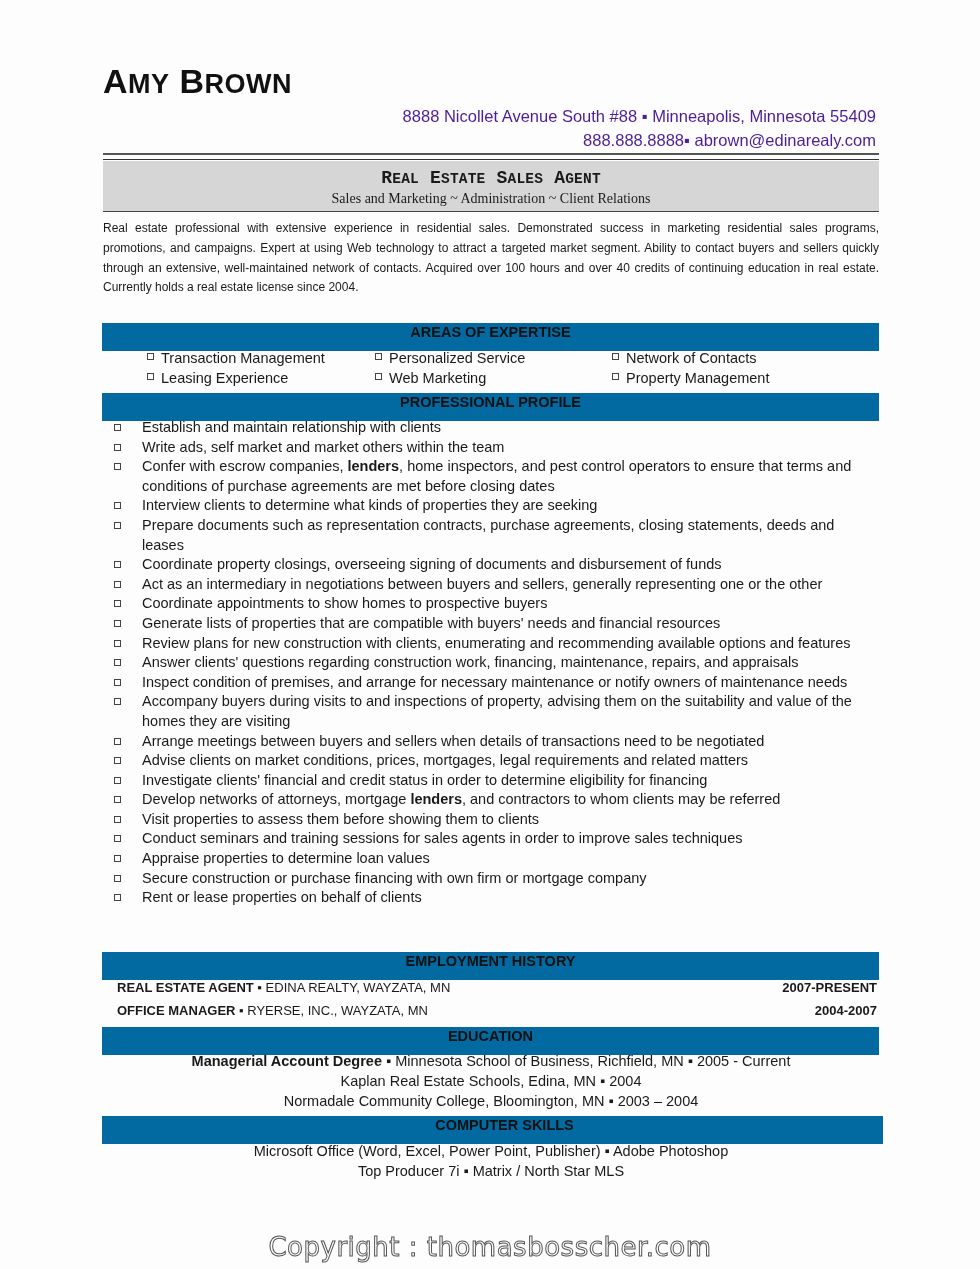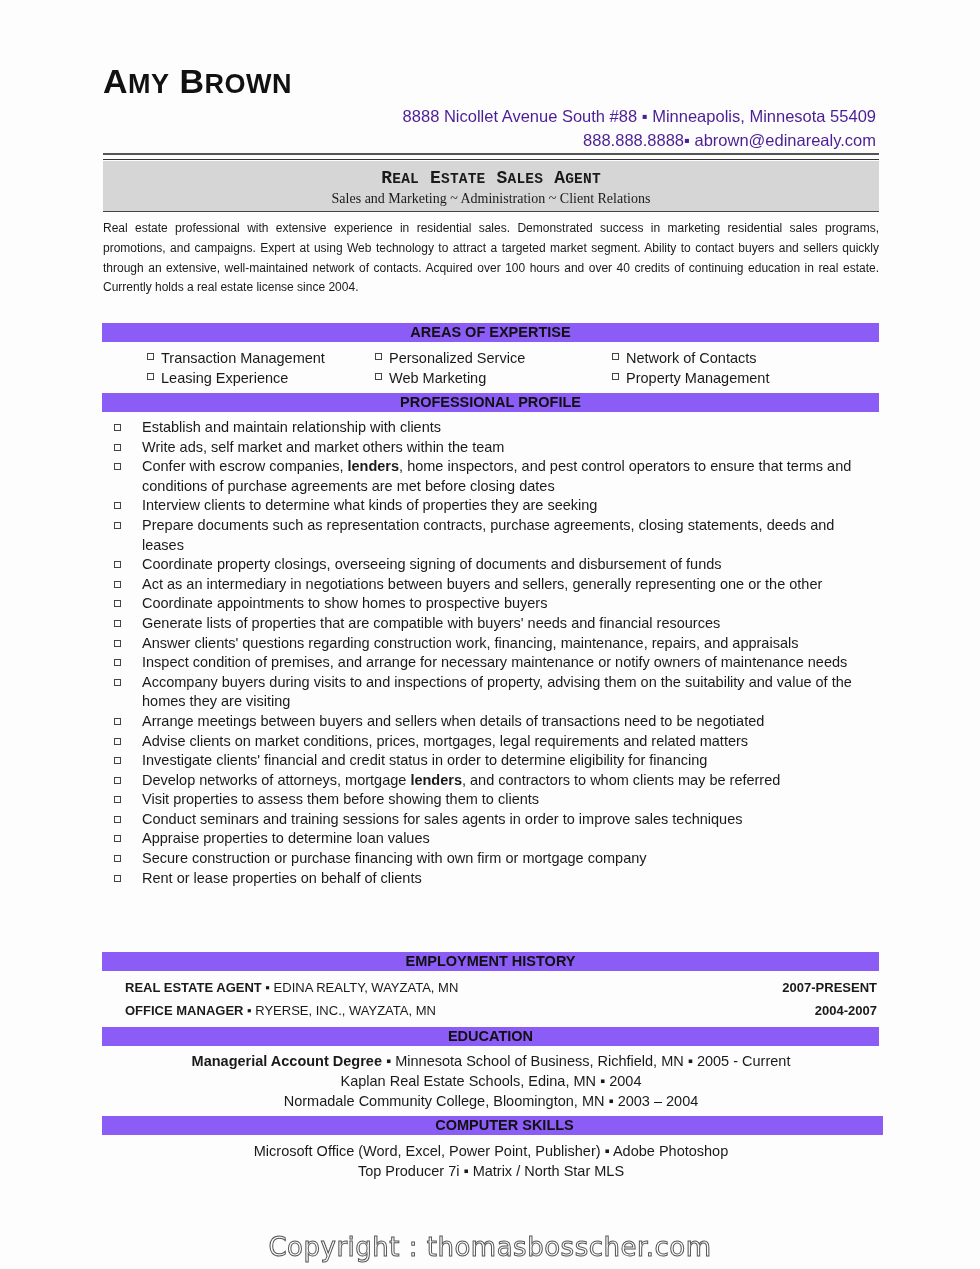--- a/index.html
+++ b/index.html
@@ -25,32 +25,32 @@
     border-bottom: 1px solid #444; text-align: center;
   }
   .title-band .t { font-size: 18px; font-weight: bold; margin-top: 7px; letter-spacing: 0.2px; font-family: Liberation Mono, monospace; }
   .title-band .t .sc { font-size: 14.5px; }
   .title-band .sub { font-size: 14px; margin-top: 3px; font-family: Liberation Serif, serif; }
   .summary {
     position: absolute; left: 103px; width: 776px; top: 219px; font-size: 12px; line-height: 19.8px;
     text-align: justify;
   }
   .bar {
-    position: absolute; left: 102px; width: 777px; height: 19px; background: #8b5cf6;
+    position: absolute; left: 102px; width: 777px; height: 28px; background: #0369a1;
     text-align: center; font-size: 14.5px; font-weight: bold; line-height: 19px; color: #111;
   }
   .bar.narrow { width: 757px; padding-left: 24px; }
   .expertise { position: absolute; left: 147px; top: 348px; font-size: 14.5px; line-height: 20px; }
   .exp-col { position: absolute; top: 0; white-space: nowrap; }
   .sq { display: inline-block; width: 5px; height: 5px; border: 1px solid #444; margin-right: 7px; vertical-align: 3px; }
   .profile { position: absolute; left: 114px; top: 418px; width: 760px; font-size: 14.5px; line-height: 19.6px; }
   .profile .item { position: relative; padding-left: 28px; }
   .profile .item .sq { position: absolute; left: 0; top: 6px; margin: 0; }
   .emp { position: absolute; left: 113px; width: 764px; font-size: 13px; font-weight: bold; }
-  .emp .left { position: absolute; left: 12px; }
+  .emp .left { position: absolute; left: 4px; }
   .emp .right { position: absolute; right: 0; }
   .emp .normal { font-weight: normal; }
   .edu, .skills { position: absolute; left: 103px; width: 776px; text-align: center; font-size: 14.5px; line-height: 20px; }
   .watermark {
     position: absolute; left: 0; width: 980px; top: 1232px; text-align: center; font-size: 26px; color: #fff;
     -webkit-text-stroke: 1px #555; font-family: "DejaVu Sans", sans-serif; letter-spacing: 0.5px;
   }
   b.inl { font-weight: bold; }
 </style>
 </head>
@@ -96,20 +96,21 @@
 <div class="profile" id="profile">
     <div class="item"><span class="sq"></span>Establish and maintain relationship with clients</div>
     <div class="item"><span class="sq"></span>Write ads, self market and market others within the team</div>
     <div class="item"><span class="sq"></span>Confer with escrow companies, <b>lenders</b>, home inspectors, and pest control operators to ensure that terms and conditions of purchase agreements are met before closing dates</div>
     <div class="item"><span class="sq"></span>Interview clients to determine what kinds of properties they are seeking</div>
     <div class="item"><span class="sq"></span>Prepare documents such as representation contracts, purchase agreements, closing statements, deeds and leases</div>
     <div class="item"><span class="sq"></span>Coordinate property closings, overseeing signing of documents and disbursement of funds</div>
     <div class="item"><span class="sq"></span>Act as an intermediary in negotiations between buyers and sellers, generally representing one or the other</div>
     <div class="item"><span class="sq"></span>Coordinate appointments to show homes to prospective buyers</div>
     <div class="item"><span class="sq"></span>Generate lists of properties that are compatible with buyers' needs and financial resources</div>
+    <div class="item"><span class="sq"></span>Review plans for new construction with clients, enumerating and recommending available options and features</div>
     <div class="item"><span class="sq"></span>Answer clients' questions regarding construction work, financing, maintenance, repairs, and appraisals</div>
     <div class="item"><span class="sq"></span>Inspect condition of premises, and arrange for necessary maintenance or notify owners of maintenance needs</div>
     <div class="item"><span class="sq"></span>Accompany buyers during visits to and inspections of property, advising them on the suitability and value of the homes they are visiting</div>
     <div class="item"><span class="sq"></span>Arrange meetings between buyers and sellers when details of transactions need to be negotiated</div>
     <div class="item"><span class="sq"></span>Advise clients on market conditions, prices, mortgages, legal requirements and related matters</div>
     <div class="item"><span class="sq"></span>Investigate clients' financial and credit status in order to determine eligibility for financing</div>
     <div class="item"><span class="sq"></span>Develop networks of attorneys, mortgage <b>lenders</b>, and contractors to whom clients may be referred</div>
     <div class="item"><span class="sq"></span>Visit properties to assess them before showing them to clients</div>
     <div class="item"><span class="sq"></span>Conduct seminars and training sessions for sales agents in order to improve sales techniques</div>
     <div class="item"><span class="sq"></span>Appraise properties to determine loan values</div>

